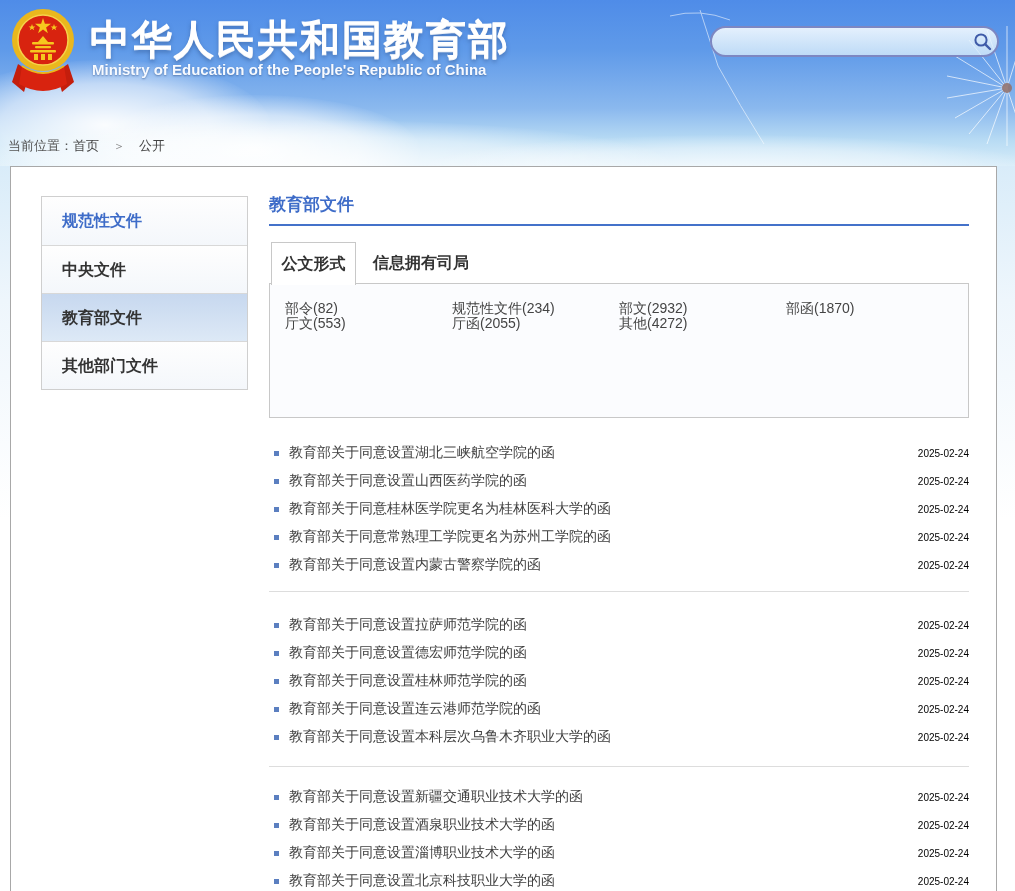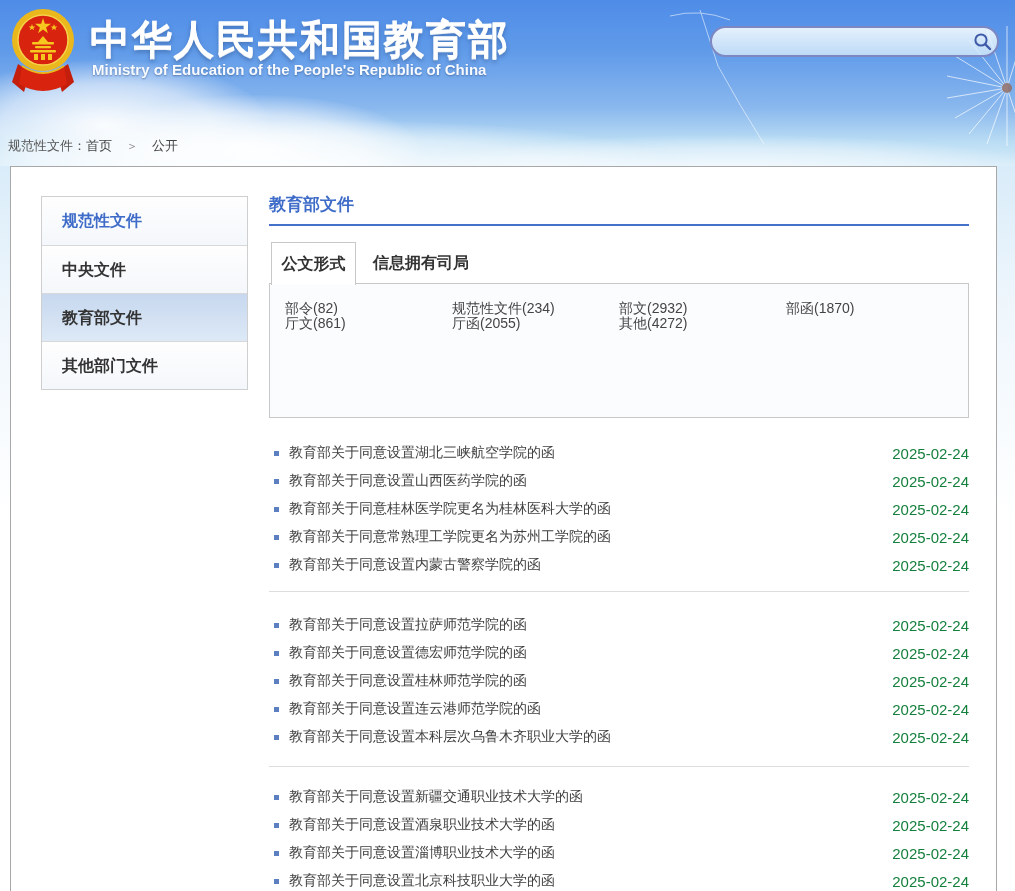--- a/index.html
+++ b/index.html
@@ -81,21 +81,21 @@
 
   
   .doc-list { margin-top:21px; }
   .doc-group { border-bottom:1px solid #ddd; }
   .doc-group.g1 { padding:0 0 12px; }
   .doc-group.g2 { padding:19px 0 15px; }
   .doc-group.g3 { padding:16px 0 0; border-bottom:none; }
   .doc-item { display:flex; align-items:center; height:28px; font-size:14px; color:#404040; }
   .bullet { width:5px; height:5px; background:#5b7fc0; margin:0 10px 0 5px; flex:0 0 auto; }
   .doc-title { flex:1; cursor:pointer; white-space:nowrap; overflow:hidden; }
-  .doc-date { font-size:15px; color:#15803d; flex:0 0 auto; }
+  .doc-date { font-size:10px; color:#000000; flex:0 0 auto; }
 </style>
 </head>
 <body>
 
 <div class="page">
 
   <div class="sky">
     <div class="cloud c1"></div>
     <div class="cloud c2"></div>
     <div class="cloud c3"></div>
@@ -158,21 +158,21 @@
       <button class="search-btn">
         <svg width="19" height="19" viewBox="0 0 19 19">
           <circle cx="8" cy="8" r="5.6" fill="none" stroke="#3f5ba8" stroke-width="2"></circle>
           <line x1="12.3" y1="12.3" x2="17" y2="17" stroke="#3f5ba8" stroke-width="2.4" stroke-linecap="round"></line>
         </svg>
       </button>
     </div>
   </div>
 
   <div class="breadcrumb">
-    <span>规范性文件：</span>
+    <span>当前位置：</span>
     <a>首页</a>
     <span class="crumb-sep">＞</span>
     <a>公开</a>
   </div>
 
   <div class="main-panel">
 
     <div class="sidebar">
       <div class="side-item primary">规范性文件</div>
       <div class="side-item">中央文件</div>
@@ -187,21 +187,21 @@
         <div class="tab active">公文形式</div>
         <div class="tab inactive">信息拥有司局</div>
       </div>
 
       <div class="cat-panel">
         <div class="cat-grid">
           <div class="cat-item">部令(82)</div>
           <div class="cat-item">规范性文件(234)</div>
           <div class="cat-item">部文(2932)</div>
           <div class="cat-item">部函(1870)</div>
-          <div class="cat-item">厅文(861)</div>
+          <div class="cat-item">厅文(553)</div>
           <div class="cat-item">厅函(2055)</div>
           <div class="cat-item">其他(4272)</div>
         </div>
       </div>
 
       <div class="doc-list">
 
         <div class="doc-group g1">
           <div class="doc-item">
             <span class="bullet"></span>

